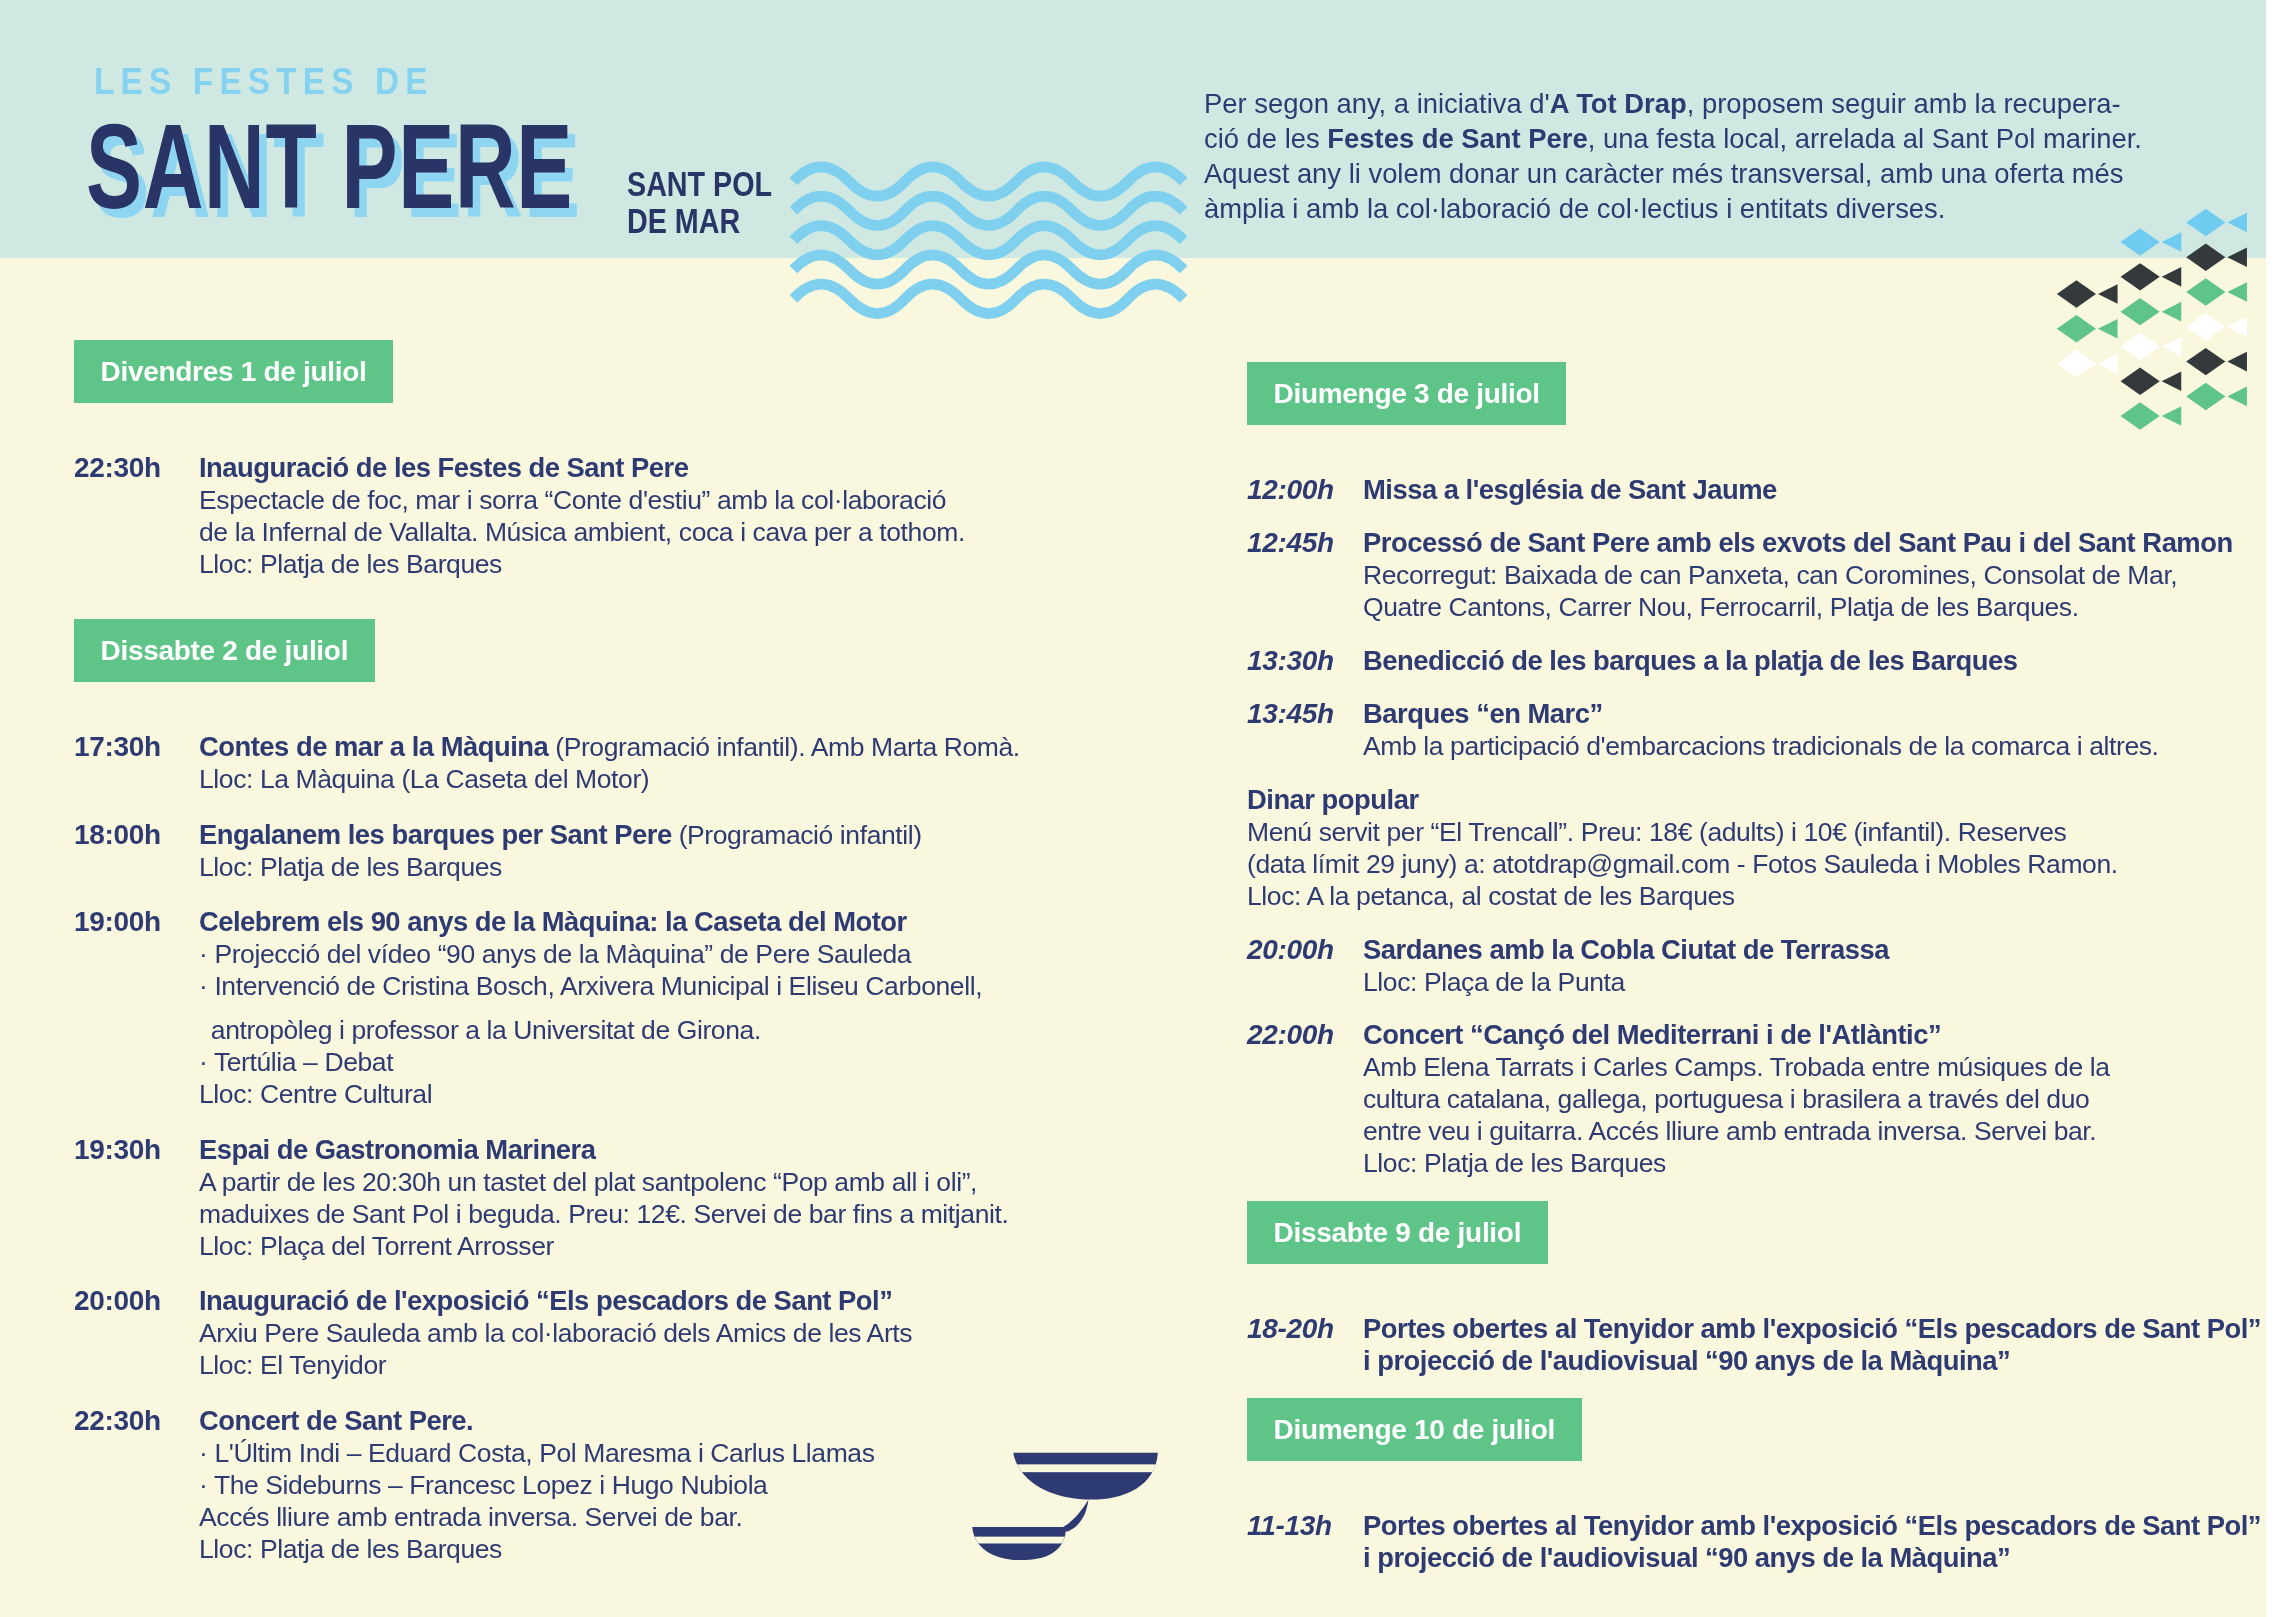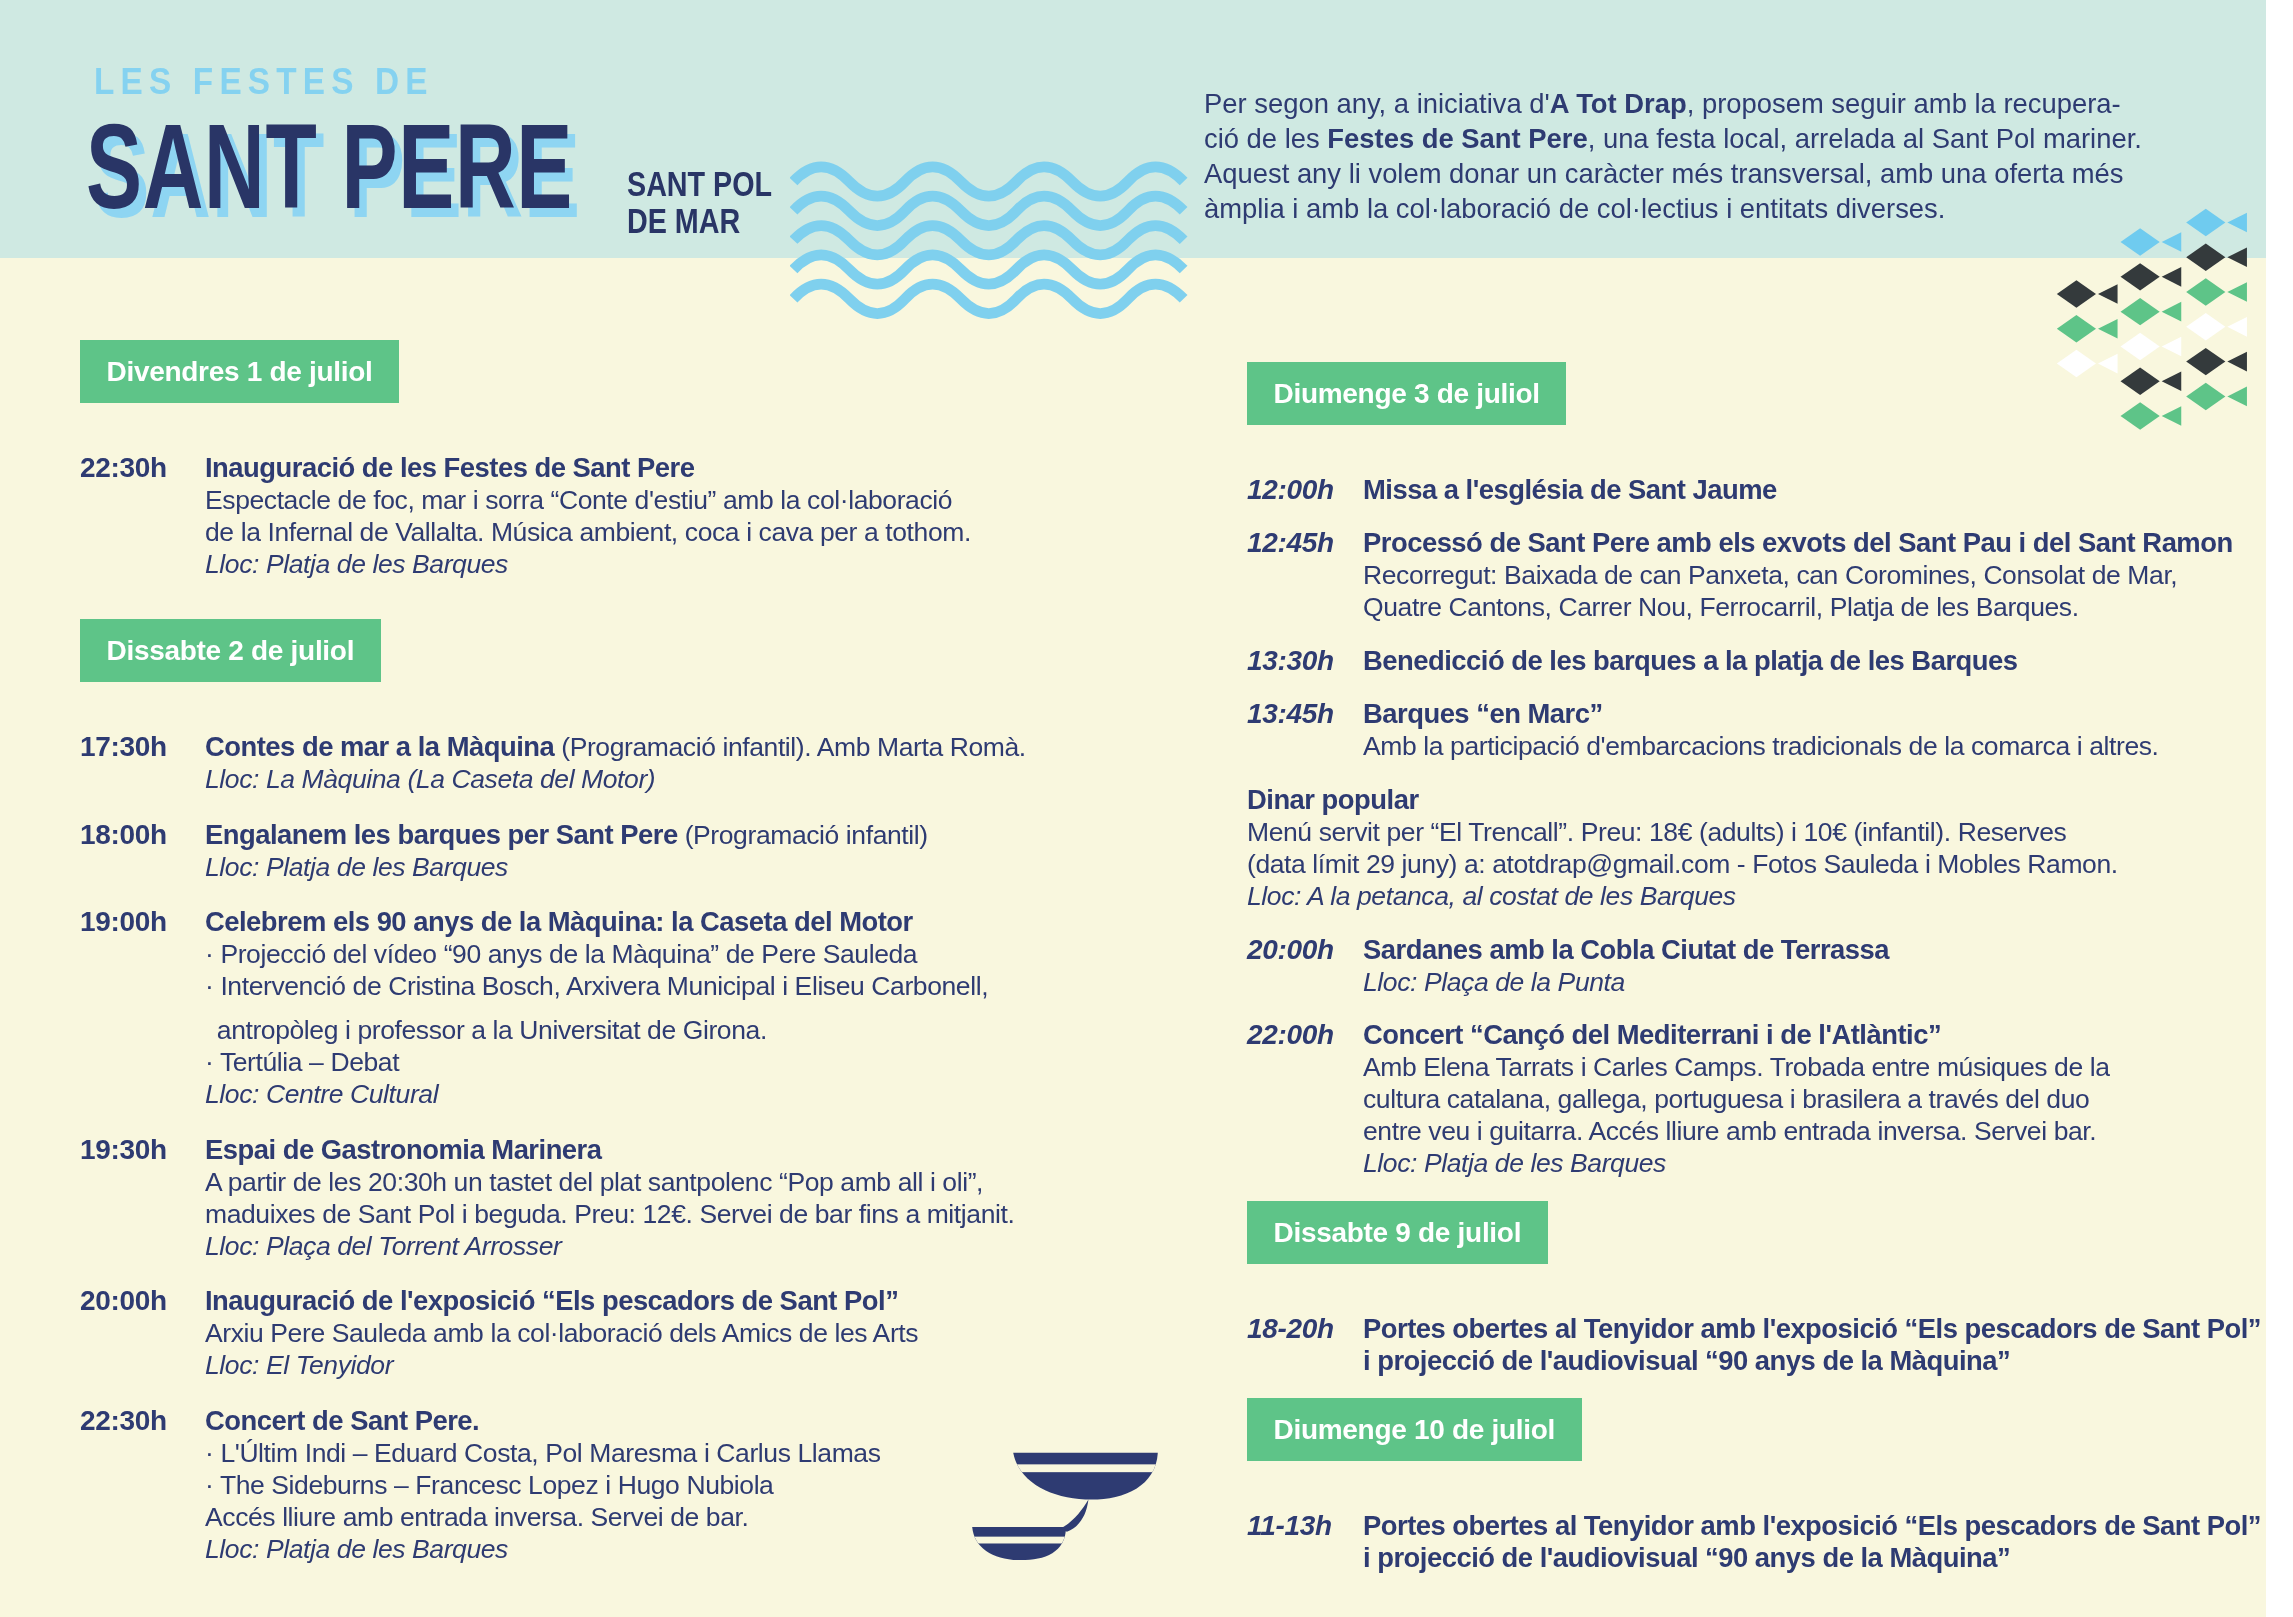--- a/index.html
+++ b/index.html
@@ -21,39 +21,39 @@
   #subtitle{
     position:absolute;left:627px;top:165px;font-size:35px;font-weight:700;color:#293566;
     line-height:37px;transform:scaleX(.82);transform-origin:left top;white-space:nowrap;
   }
   #waves{position:absolute;left:790px;top:160px;}
   #intro{position:absolute;left:1204px;top:86px;width:941px;font-size:27.4px;line-height:35px;}
   .intro-line{white-space:nowrap;}
   .b{font-weight:700;}
   
   .col{position:absolute;top:340px;}
-  #col-left{left:80px;width:1054px;}
+  #col-left{left:74px;width:1054px;}
   #col-right{left:1247px;width:1039px;}
   .section{margin-top:39px;}
   .section:first-child{margin-top:0;}
   #col-right .section{margin-top:21.6px;}
   .badge{
     display:inline-block;background:#5ec488;color:#ffffff;font-weight:700;font-size:28px;
     letter-spacing:-0.3px;height:63px;line-height:63px;padding:0 26.5px;margin-bottom:49px;
   }
   .event{display:flex;margin-bottom:23.5px;}
   #col-right .event{margin-bottom:21.6px;}
   .time{flex:0 0 125px;font-size:28px;font-weight:700;line-height:32px;letter-spacing:-0.3px;}
   #col-right .time{flex:0 0 116px;font-style:italic;}
   .ev-body{flex:1 1 auto;}
   .ln{font-size:26.5px;line-height:32px;letter-spacing:-0.4px;white-space:nowrap;}
   .ln.title{font-weight:400;}
   .ln.title .b{font-size:27.4px;letter-spacing:-0.5px;}
   .ln.cont{padding-left:11.8px;margin-top:12px;}
-  .ln.lloc{font-style:italic;}
+  .ln.lloc{}
   
   #fish-school{position:absolute;left:2047px;top:196px;}
   #boats{position:absolute;left:972px;top:1437px;}
 </style>
 </head>
 <body>
 
 <div id="page">
 
   <div id="header-band"></div>

